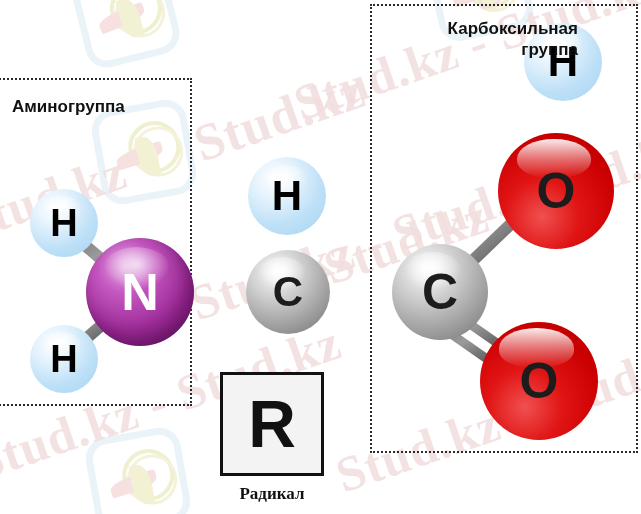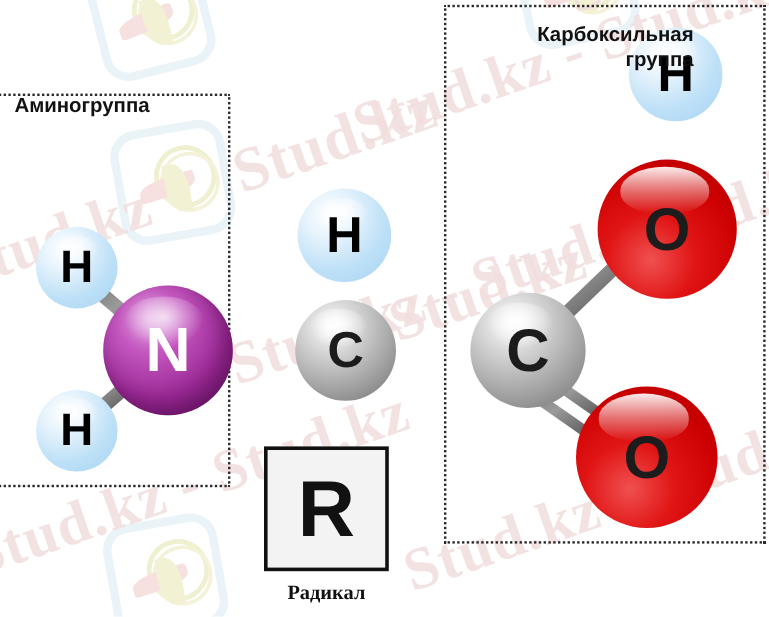--- a/index.html
+++ b/index.html
@@ -357,20 +357,20 @@
 
   <div class="atom atom-o" style="left:480px; top:322px; width:118px; height:118px;">
     <div class="gloss"></div>
     <span class="sym" style="font-size:50px;">O</span>
   </div>
 
   <div class="r-box" style="left:220px; top:372px; width:104px; height:104px;">
     <span class="sym">R</span>
   </div>
 
-  <div class="group-label" style="left:12px; top:77px;">Аминогруппа</div>
+  <div class="group-label" style="left:12px; top:96px;">Аминогруппа</div>
 
   <div class="group-label" style="left:378px; top:18px; width:200px;text-align:right;">Карбоксильная
 группа</div>
 
   <div class="r-caption" style="left:220px; top:484px; width:104px;">Радикал</div>
 
 </div>
 
 </body></html>

